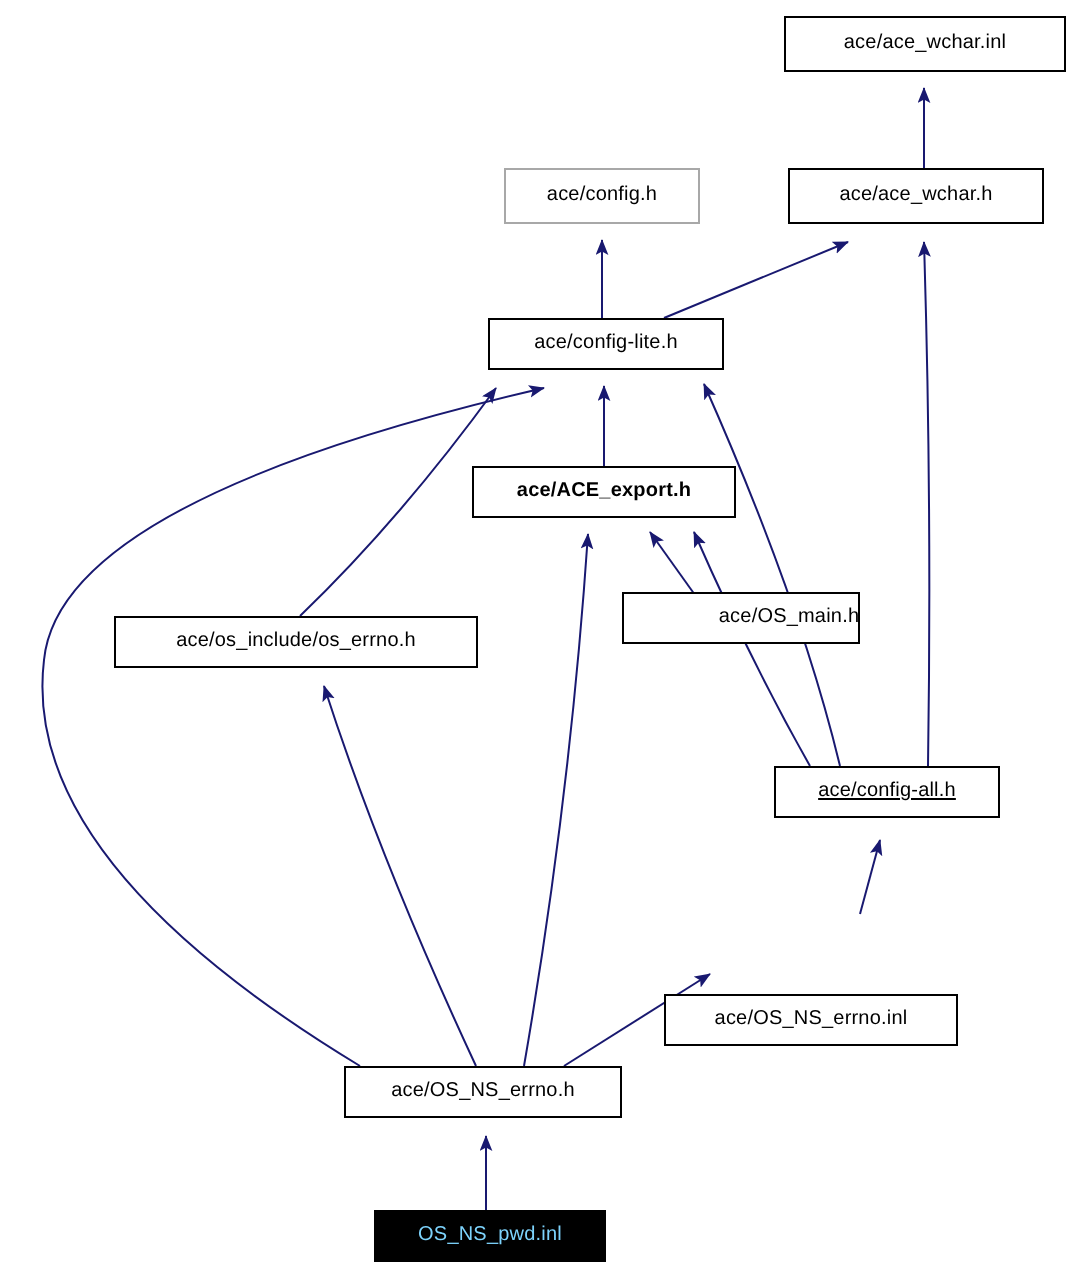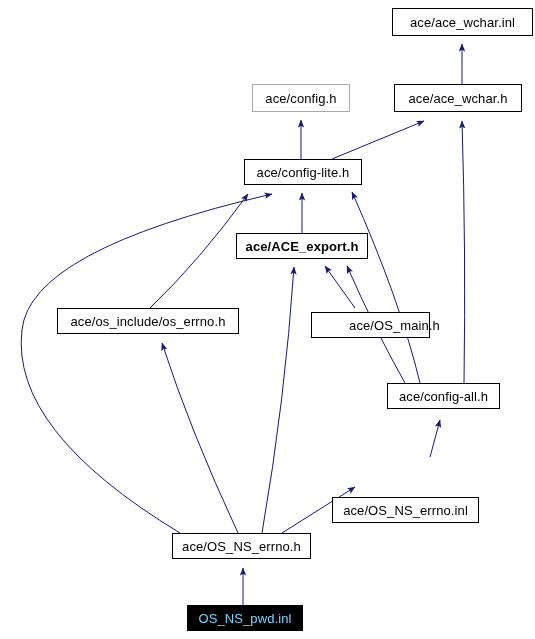--- a/index.html
+++ b/index.html
@@ -23,21 +23,21 @@
     height: 639px;
   }
   .node {
     position: absolute;
     box-sizing: border-box;
     display: flex;
     align-items: center;
     justify-content: center;
     background: #ffffff;
     border: 1px solid #000000;
-    font-size: 13px;
+    font-size: 10px;
     line-height: 1;
     color: #000000;
     white-space: nowrap;
     letter-spacing: 0.1px;
   }
   .node.dim {
     border-color: #a8a8a8;
   }
   .node.current {
     background: #000000;
@@ -90,24 +90,24 @@
       </div>
       <div class="node" style="left: 244px; top: 159px; width: 118px; height: 26px;">
         <span class="node-label">ace/config-lite.h</span>
       </div>
       <div class="node" style="left: 236px; top: 233px; width: 132px; height: 26px; font-weight: bold;">
         <span class="node-label">ace/ACE_export.h</span>
       </div>
       <div class="node" style="left: 57px; top: 308px; width: 182px; height: 26px;">
         <span class="node-label">ace/os_include/os_errno.h</span>
       </div>
-      <div class="node" style="left: 311px; top: 312px; width: 119px; height: 26px; padding-left: 48px;">
+      <div class="node" style="left: 311px; top: 296px; width: 119px; height: 26px; padding-left: 48px;">
         <span class="node-label">ace/OS_main.h</span>
       </div>
-      <div class="node" style="left: 387px; top: 383px; width: 113px; height: 26px;">
+      <div class="node" style="left: 387px; top: 383px; width: 113px; height: 26px; text-decoration: underline;">
         <span class="node-label">ace/config-all.h</span>
       </div>
       <div class="node" style="left: 332px; top: 457px; width: 147px; height: 26px; margin-top: 40px;">
         <span class="node-label">ace/OS_NS_errno.inl</span>
       </div>
       <div class="node" style="left: 172px; top: 533px; width: 139px; height: 26px;">
         <span class="node-label">ace/OS_NS_errno.h</span>
       </div>
       <div class="node current" style="left: 187px; top: 605px; width: 116px; height: 26px;">
         <span class="node-label">OS_NS_pwd.inl</span>

